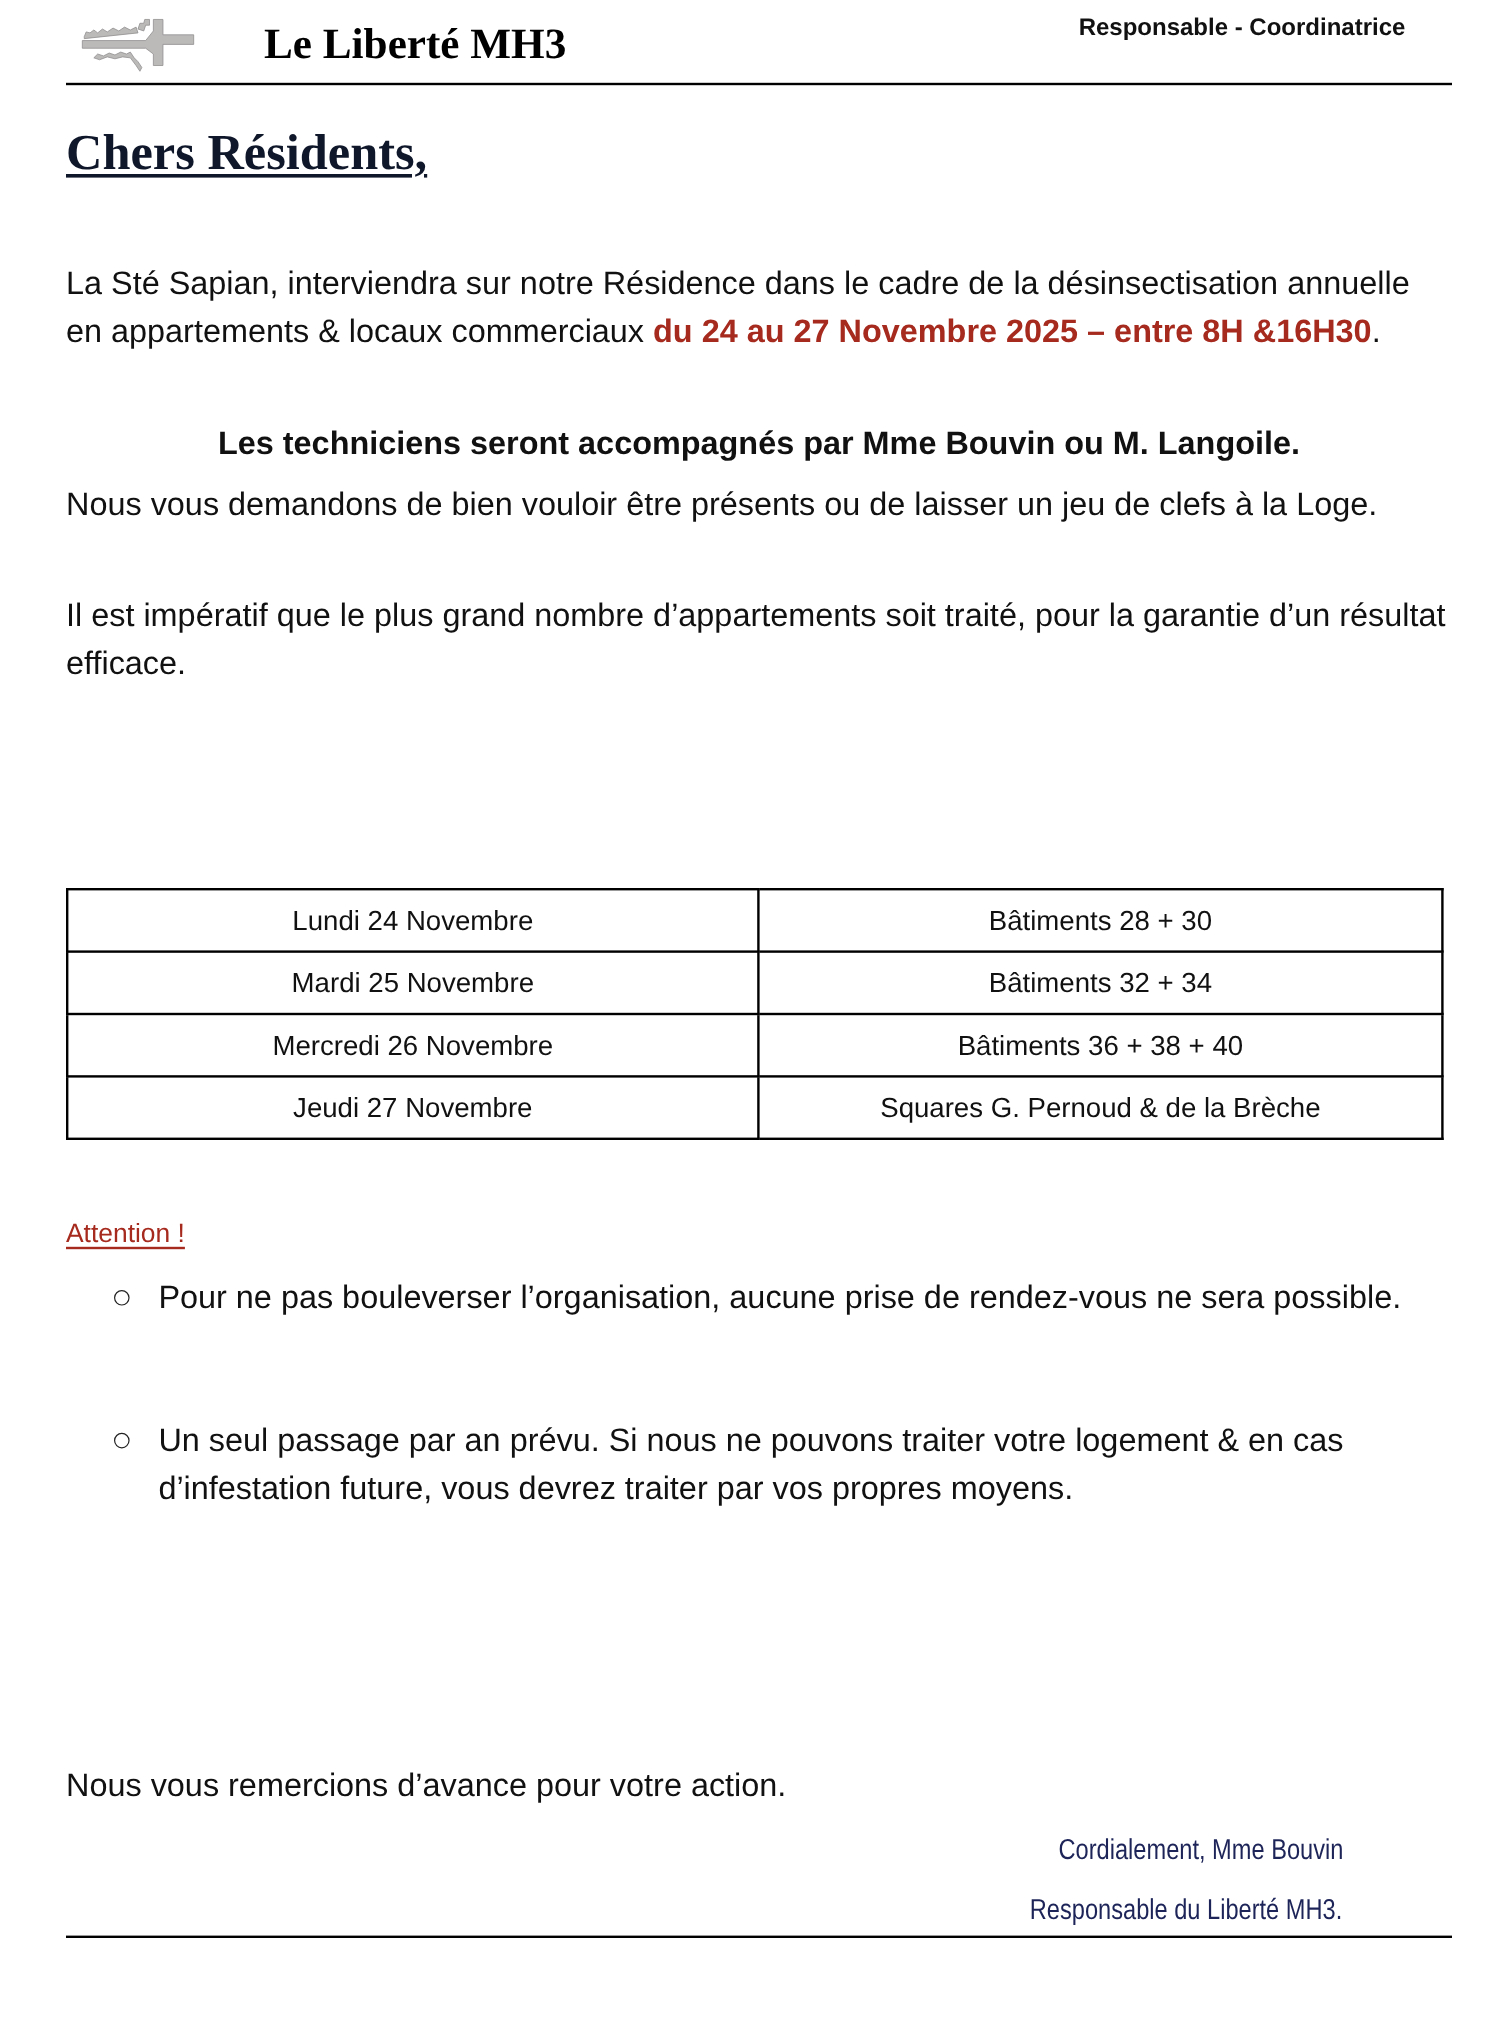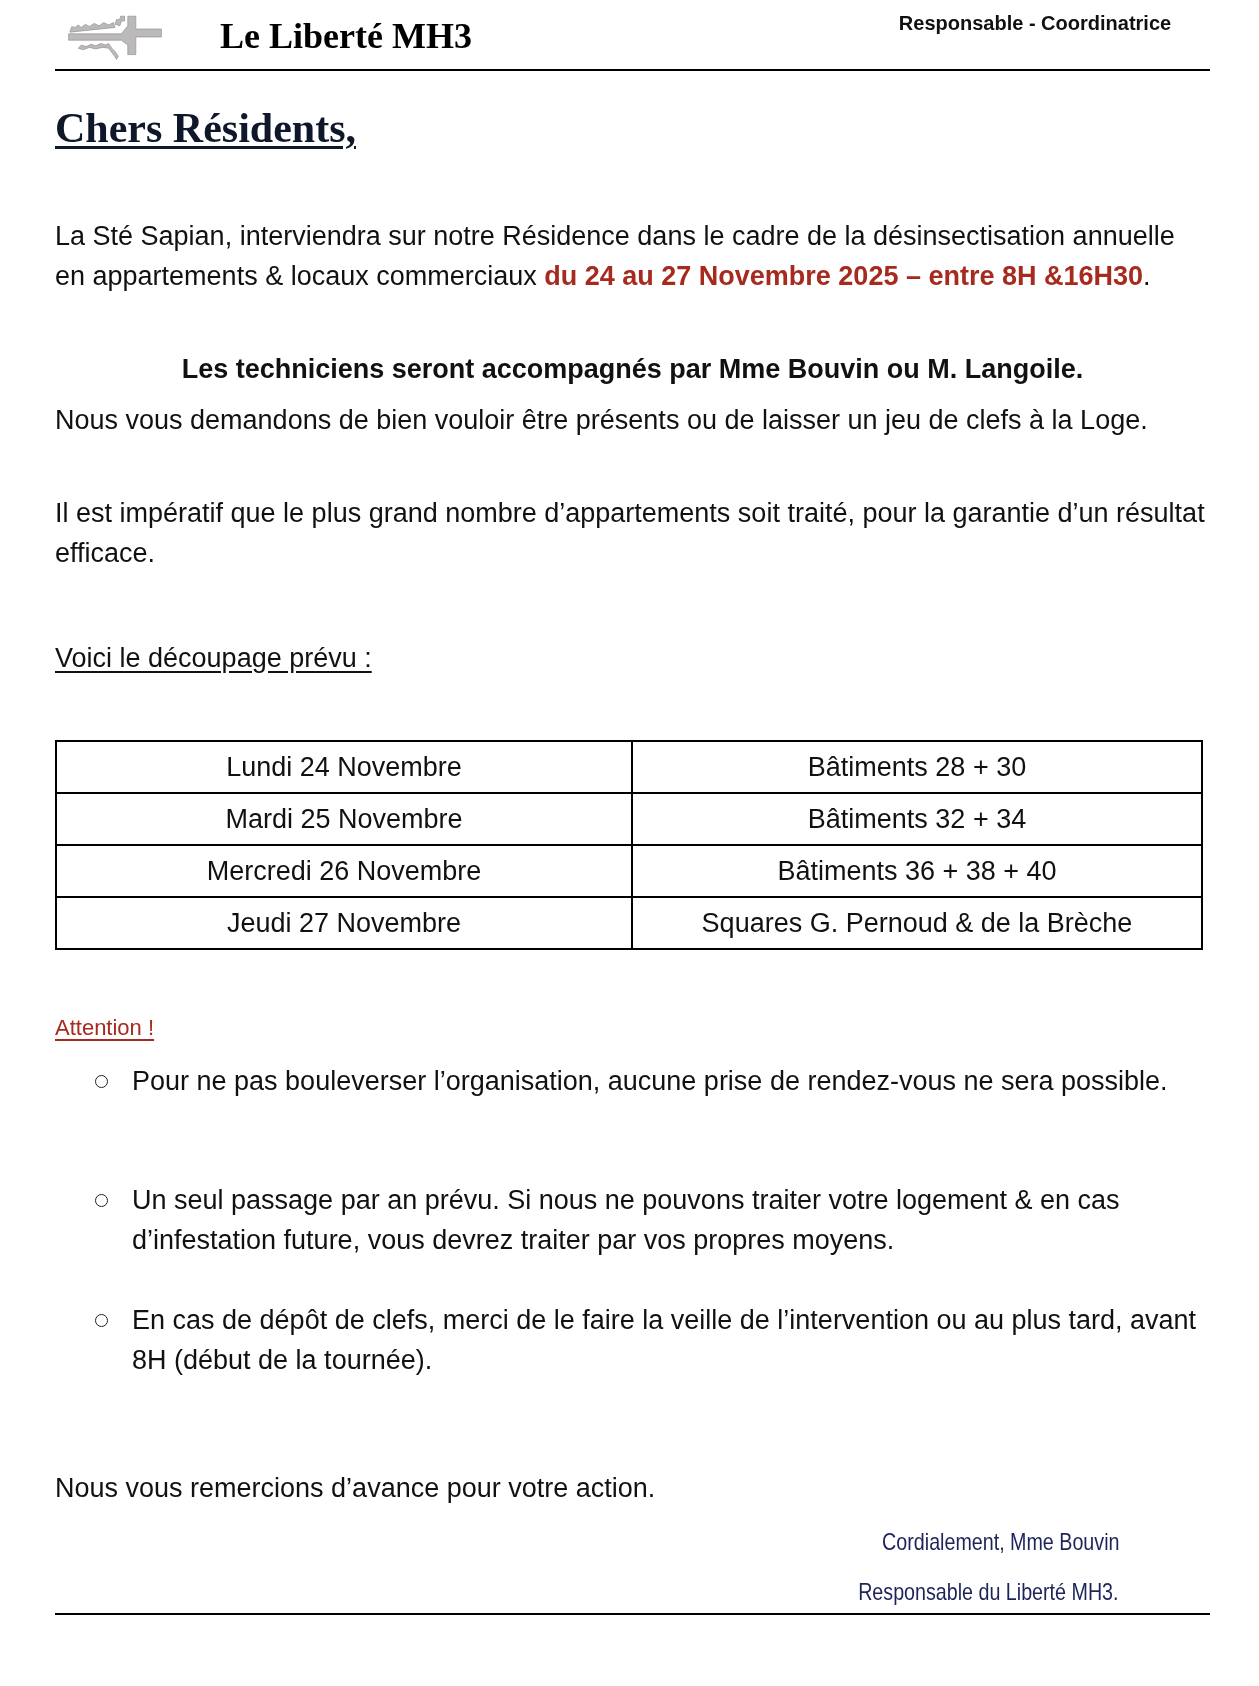--- a/index.html
+++ b/index.html
@@ -102,21 +102,21 @@
       text-decoration: underline;
       text-underline-offset: 4px;
       white-space: nowrap;
     }
     table.schedule {
       position: absolute;
       left: 55px; top: 740px;
       width: 1148px;
       border-collapse: collapse;
       font-family: "Liberation Sans", sans-serif;
-      font-size: 27px;
+      font-size: 23px;
       color: #111;
     }
     table.schedule td {
       border: 2px solid #000;
       height: 50px;
       padding: 0;
       text-align: center;
       vertical-align: middle;
     }
     table.schedule td.day { width: 574px; }
@@ -228,21 +228,20 @@
   <div class="greeting">Chers Résidents,</div>
 
   <p class="body-text p-intro" style="margin:0"><span>La Sté Sapian, interviendra sur notre Résidence dans le cadre de la désinsectisation annuelle en appartements &amp; locaux commerciaux </span><span class="highlight-red">du 24 au 27 Novembre 2025 – entre 8H &amp;16H30</span><span>.</span></p>
 
   <p class="body-text p-technicians" style="margin:0">Les techniciens seront accompagnés par Mme Bouvin ou M. Langoile.</p>
 
   <p class="body-text p-presence" style="margin:0">Nous vous demandons de bien vouloir être présents ou de laisser un jeu de clefs à la Loge.</p>
 
   <p class="body-text p-imperative" style="margin:0">Il est impératif que le plus grand nombre d’appartements soit traité, pour la garantie d’un résultat efficace.</p>
 
-  <div class="schedule-label">Voici le découpage prévu :</div>
 
   <table class="schedule">
     <tbody>
       <tr>
         <td class="day">Lundi 24 Novembre</td>
         <td>Bâtiments 28 + 30</td>
       </tr>
       <tr>
         <td class="day">Mardi 25 Novembre</td>
         <td>Bâtiments 32 + 34</td>
@@ -261,24 +260,20 @@
   <div class="attention">Attention !</div>
 
   <div class="bullet b2">
     <span class="b-icon"></span>
     <span class="b-text">Un seul passage par an prévu. Si nous ne pouvons traiter votre logement &amp; en cas d’infestation future, vous devrez traiter par vos propres moyens.</span>
   </div>
   <div class="bullet b1">
     <span class="b-icon"></span>
     <span class="b-text">Pour ne pas bouleverser l’organisation, aucune prise de rendez-vous ne sera possible.</span>
   </div>
-  <div class="bullet b3">
-    <span class="b-icon"></span>
-    <span class="b-text">En cas de dépôt de clefs, merci de le faire la veille de l’intervention ou au plus tard, avant 8H (début de la tournée).</span>
-  </div>
 
   <div class="thanks">Nous vous remercions d’avance pour votre action.</div>
 
   <div class="signature sig1">Cordialement, Mme Bouvin</div>
   <div class="signature sig2">Responsable du Liberté MH3.</div>
 
   <div class="footer-rule"></div>
 
 </div>
 

